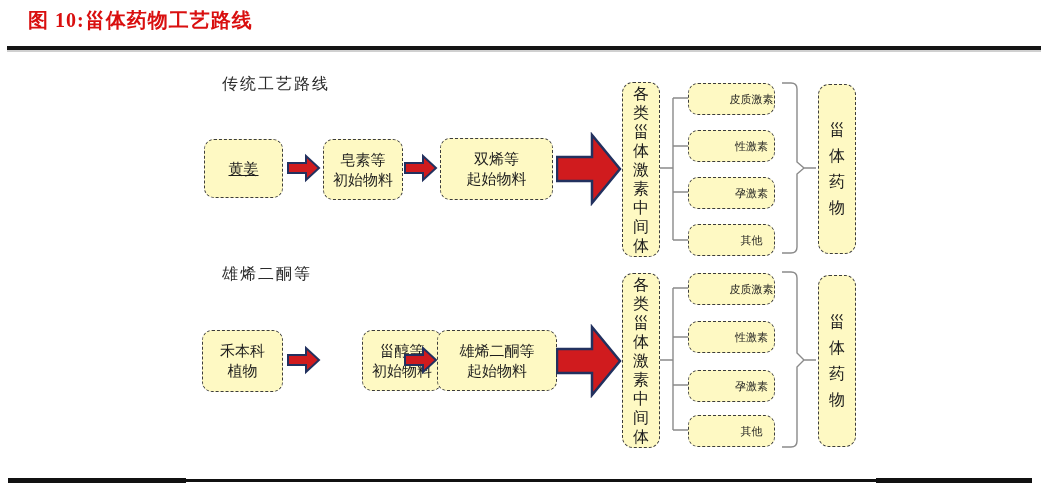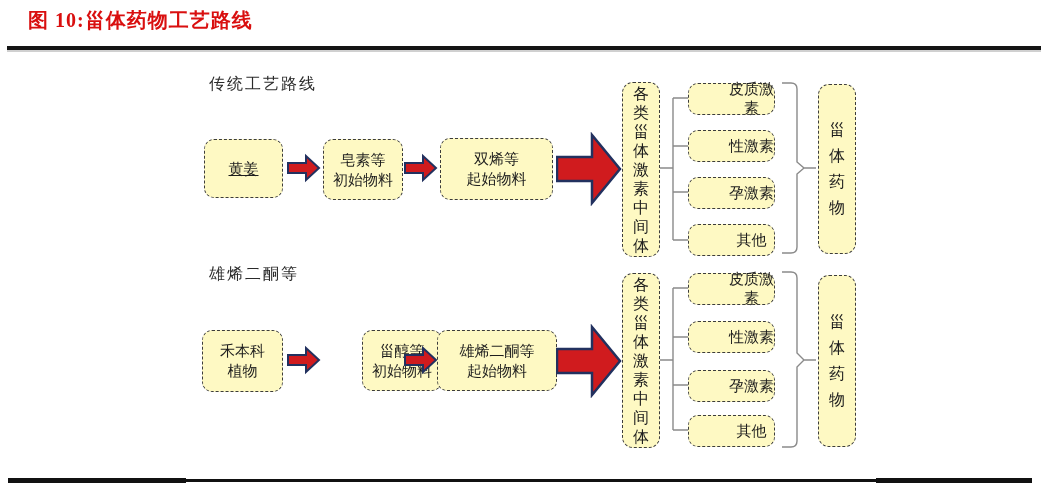--- a/index.html
+++ b/index.html
@@ -12,25 +12,25 @@
   .rule-top{left:7px;top:46px;width:1034px;height:4px;background:#151515;
             box-shadow:0 2px 0 rgba(170,170,170,.55);}
   .rule-bot-a{left:8px;top:478px;width:178px;height:5px;background:#111;}
   .rule-bot-b{left:186px;top:479px;width:690px;height:3px;background:#111;}
   .rule-bot-c{left:876px;top:478px;width:156px;height:5px;background:#111;}
   
   .node{border:1.6px dashed var(--border-color,#3c3c3c);border-radius:10px;
         display:flex;align-items:center;justify-content:center;text-align:center;
         box-sizing:border-box;background:#fef9c3;}
   .step{font-size:15px;line-height:20px;white-space:pre-line;}
-  .hormone{font-size:15px;padding-left:40px;}
+  .hormone{font-size:11px;padding-left:40px;}
   .vbox{border-radius:11px;}
   .vtext{width:1.05em;word-break:break-all;line-height:19px;font-size:16px;text-align:center;}
   .ptext{width:1.05em;word-break:break-all;line-height:26px;font-size:16px;text-align:center;}
-  .route-label{font-size:16px;color:#2a2a2a;letter-spacing:2px;white-space:nowrap;}
+  .route-label{font-size:16px;color:#2a2a2a;letter-spacing:2px;white-space:nowrap;margin-left:13px;}
   
   .arrow polygon{fill:var(--arrow-fill,#d01b1e);stroke:var(--arrow-stroke,#22315f);}
   .arrow-s polygon{stroke-width:2px;}
   .arrow-b polygon{stroke-width:2.5px;}
   .conn path,.bracket path{fill:none;stroke:var(--connector,#8a8a8a);stroke-width:1.4px;}
   
   .lbl1{left:209px;top:74px;}
   .r1b1{left:204px;top:139px;width:79px;height:59px;text-decoration:underline;}
   .r1a1{left:287px;top:153px;}
   .r1b2{left:323px;top:139px;width:80px;height:61px;}

